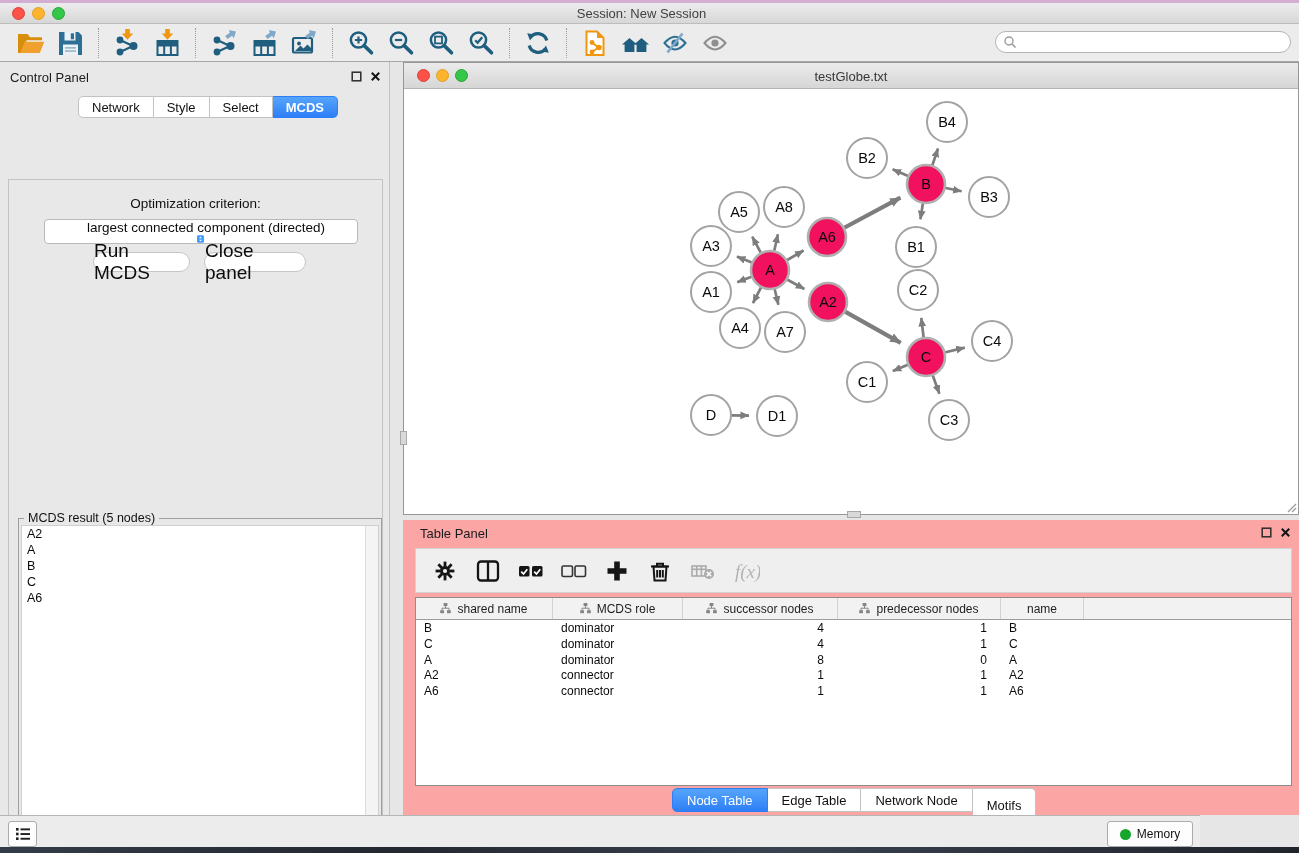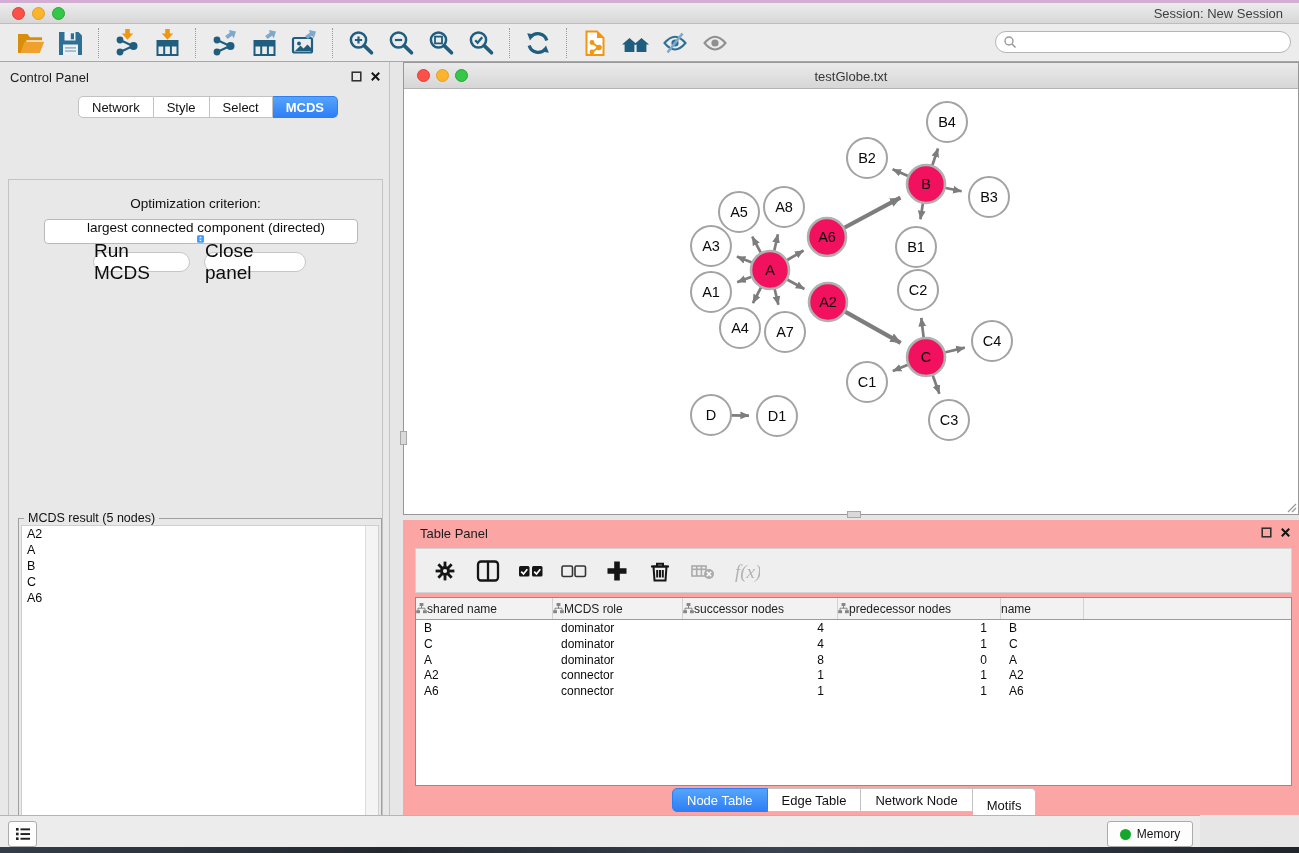--- a/index.html
+++ b/index.html
@@ -3,21 +3,21 @@
 <meta charset="utf-8">
 <style>
   * { box-sizing: border-box; margin: 0; padding: 0; }
   html,body { width:1299px; height:853px; overflow:hidden;
     font-family:"Liberation Sans", sans-serif; background:#e6e6e6; }
   
   #desktop-top { position:absolute; left:0; top:0; width:1299px; height:3px; background:#d2aed2; }
   #titlebar { position:absolute; left:0; top:3px; width:1299px; height:21px;
     background:linear-gradient(#ececec,#d7d7d7); border-bottom:1px solid #bdbdbd; }
   .tl { position:absolute; top:4px; width:13px; height:13px; border-radius:50%; }
-  #titlebar-title { position:absolute; left:0; right:16px; top:3px; text-align:right;
+  #titlebar-title { position:absolute; left:0; right:16px; top:3px; text-align:center;
     font-size:13px; color:#3f3f3f; }
   #toolbar { position:absolute; left:0; top:24px; width:1299px; height:38px;
     background:#ececec; border-bottom:1px solid #a8a8a8; display:flex; align-items:center; padding-left:10px; }
   .tb-icon { width:40px; height:32px; display:flex; align-items:center; justify-content:center; }
   .tb-sep { width:1px; height:30px; border-left:1px dotted #9a9a9a; margin:0 8px; }
   #search-wrap { position:absolute; left:995px; top:31px; width:296px; height:22px;
     background:#fff; border:1px solid #b5b5b5; border-radius:11px; display:flex; align-items:center; padding-left:7px; }
   #search-wrap input { border:none; outline:none; flex:1; font-size:12px; background:transparent; height:18px; }
   
   #control-panel { position:absolute; left:0; top:62px; width:390px; height:753px;
@@ -57,21 +57,21 @@
   .grip-v { position:absolute; left:-4px; top:368px; width:7px; height:14px; background:#d9d9d9; border:1px solid #a8a8a8; }
   .grip-h { position:absolute; left:443px; bottom:-4px; width:14px; height:7px; background:#d9d9d9; border:1px solid #a8a8a8; }
   
   #table-panel { position:absolute; left:403px; top:520px; width:896px; height:295px; background:#fca5a5; }
   #tp-toolbar { position:absolute; left:12px; top:28px; width:877px; height:45px;
     background:#efefef; border:1px solid #d2d2d2; display:flex; align-items:center; padding-left:12px; gap:9px; }
   .tp-icon { width:34px; height:34px; display:flex; align-items:center; justify-content:center; }
   #data-table { position:absolute; left:12px; top:77px; width:877px; height:189px;
     background:#fff; border:1px solid #8d8d8d; overflow:hidden; }
   #thead { display:flex; height:22px; background:#f2f2f2; border-bottom:1px solid #9c9c9c; }
-  .th { display:flex; align-items:center; justify-content:flex-start; font-size:12px; color:#1e1e1e;
+  .th { display:flex; align-items:center; justify-content:center; gap:6px; font-size:12px; color:#1e1e1e;
     border-right:1px solid #d2d2d2; height:100%; }
   .tr { display:flex; height:15.8px; }
   .td { font-size:12px; color:#0a0a0a; padding:1px 8px 0 8px; white-space:nowrap; }
   .td.num { text-align:right; padding-right:14px; }
   #bottom-tabs { position:absolute; left:269px; top:268px; display:flex; height:24px; }
   
   #statusbar { position:absolute; left:0; top:815px; width:1200px; height:32px;
     background:#ececec; border-top:1px solid #b5b5b5; }
   #list-btn { position:absolute; left:8px; top:5px; width:29px; height:26px; background:#fdfdfd;
     border:1px solid #ababab; border-radius:3px; display:flex; align-items:center; justify-content:center; }

